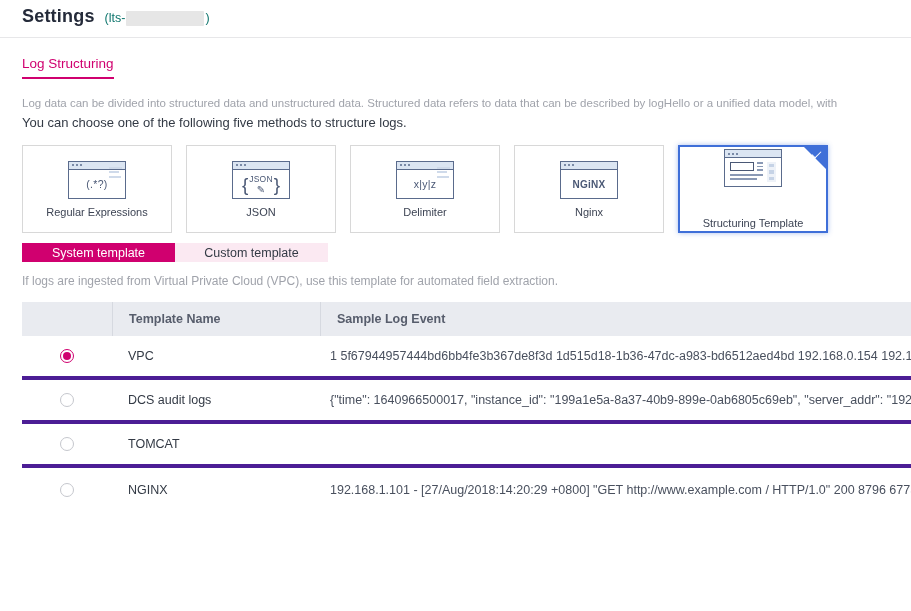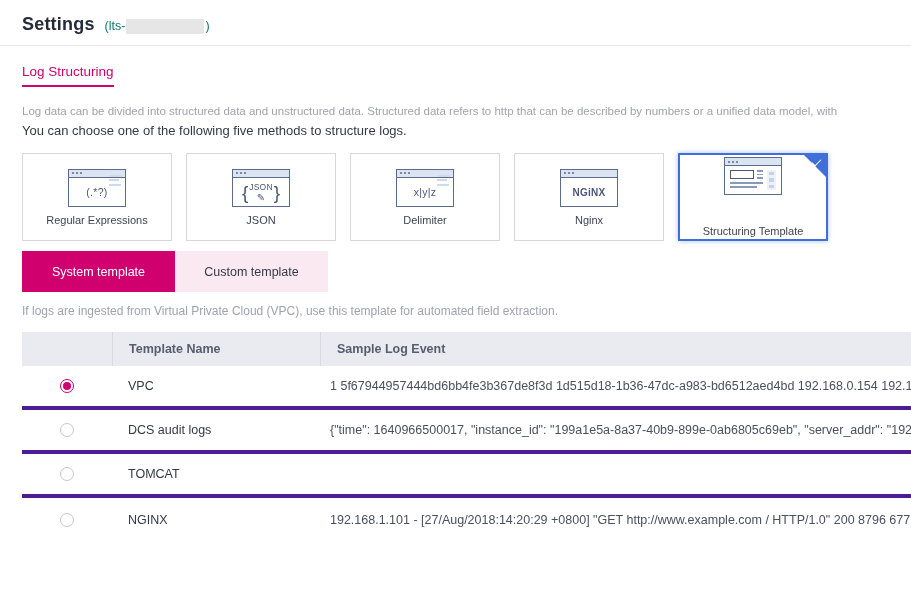--- a/index.html
+++ b/index.html
@@ -8,21 +8,21 @@
     width: 911px; height: 611px;
     background: #ffffff;
     font-family: "Liberation Sans", sans-serif;
     overflow: hidden;
   }
 
   .page { position: relative; width: 911px; height: 611px; background:#fff; }
 
   
   .header {
-    padding: 14px 0 0 22px;
+    padding: 6px 0 0 22px;
     display: flex; align-items: baseline;
   }
   .page-title {
     font-size: 18px; font-weight: bold; color: #252b3a;
     letter-spacing: .2px;
   }
   .title-sub {
     margin-left: 10px; font-size: 12.5px; color: #0f766e;
     display: flex; align-items: center;
   }
@@ -144,21 +144,21 @@
   .tpl-topline .dots span { width: 6px; height:1.8px; background:#8a99b5; display:block; }
   .tpl-right { flex: .75; background: #eef2f8; display:flex; flex-direction:column;
     gap: 3px; padding: 2px 2px; }
   .tpl-right span { height: 5px; background: #c6d3e6; display:block; }
 
   
   .sel-title {
     margin: 22px 0 0 22px; font-size: 13.5px; font-weight: bold; color: #252b3a;
   }
   .seg {
-    margin: 10px 0 0 22px; display: flex; width: 306px; height: 41px;
+    margin: 10px 0 0 22px; display: flex; width: 306px; height: 19px;
   }
   .seg-btn {
     flex: 1; display:flex; align-items:center; justify-content:center;
     font-size: 12.5px; cursor: pointer;
   }
   .seg-btn.on { background: #d0006f; color: #fff; }
   .seg-btn.off { background: #fbe9f2; color: #333a45; }
 
   .seg-hint {
     margin: 12px 0 0 22px; font-size: 12px; color: #a0a3ab;
@@ -221,21 +221,21 @@
     </div>
   </div>
   <div class="header-rule"></div>
 
   <div class="tabs">
     <div class="tab-rule"></div>
     <div class="tab active">Log Structuring</div>
   </div>
 
   <div class="desc-wrap">
-    <div class="desc-line1">Log data can be divided into structured data and unstructured data. Structured data refers to http that can be described by numbers or a unified data model, with</div>
+    <div class="desc-line1">Log data can be divided into structured data and unstructured data. Structured data refers to data that can be described by logHello or a unified data model, with</div>
     <div class="desc-line2">You can choose one of the following five methods to structure logs.</div>
   </div>
 
   <div class="cards">
 
     <div class="card">
       <div class="win">
         <div class="bar">
             <i></i>
             <i></i>

